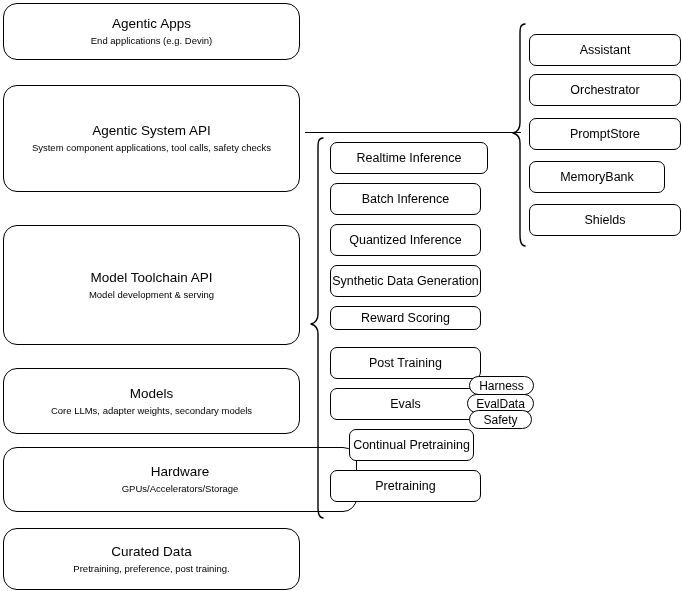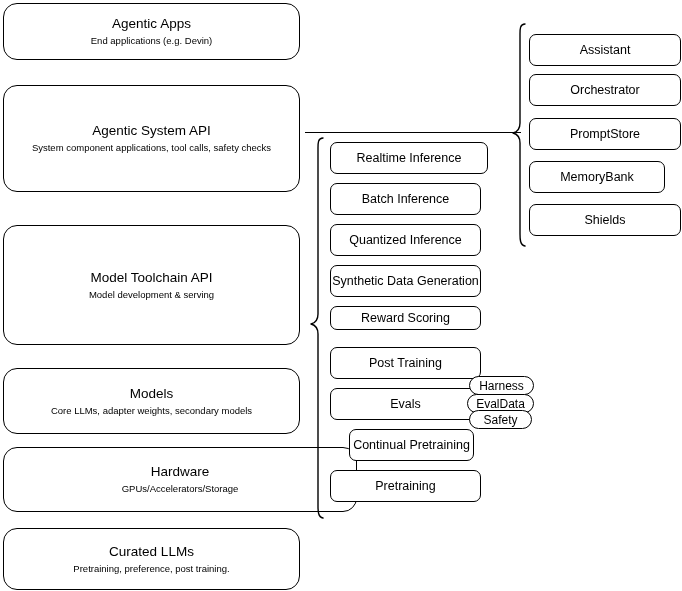--- a/index.html
+++ b/index.html
@@ -118,21 +118,21 @@
     <div class="title">Models</div>
     <div class="subtitle">Core LLMs, adapter weights, secondary models</div>
   </div>
 
   <div class="box layer-box" style="left:3px; top:447px; width:354px; height:65px;">
     <div class="title">Hardware</div>
     <div class="subtitle">GPUs/Accelerators/Storage</div>
   </div>
 
   <div class="box layer-box" style="left:3px; top:528px; width:297px; height:62px;">
-    <div class="title">Curated LLMs</div>
+    <div class="title">Curated Data</div>
     <div class="subtitle">Pretraining, preference, post training.</div>
   </div>
 
   <div class="hline" style="left:305px; top:132px; width:216px;"></div>
 
   <div class="brace" style="left:310px; top:136px; width:14px; height:384px;">
     <svg width="14" height="384" viewBox="0 0 14 384" fill="none" xmlns="http://www.w3.org/2000/svg">
       <path d="M13 2 C8 2, 8 7, 8 12 L8 178 C8 184, 5 187, 1 188 C5 189, 8 192, 8 198 L8 370 C8 375, 8 381, 13 382" stroke="#000000" stroke-width="1.4" fill="none" stroke-linecap="round" stroke-linejoin="round"></path>
     </svg>
   </div>

